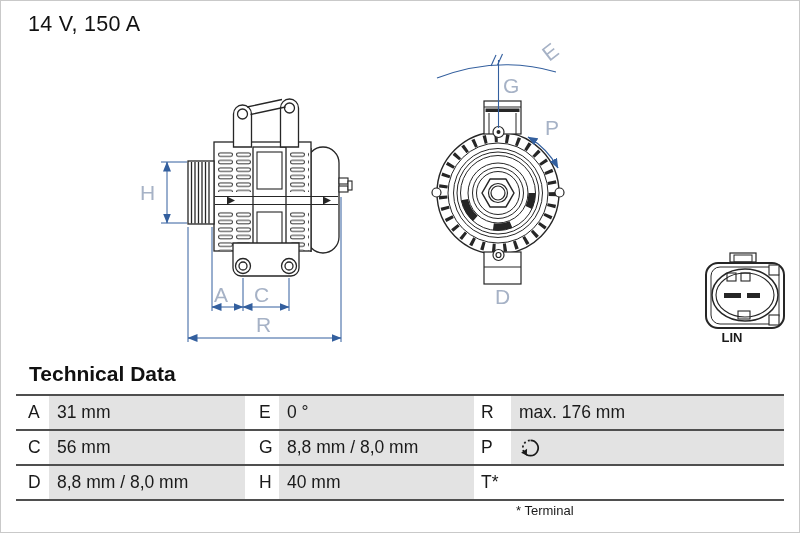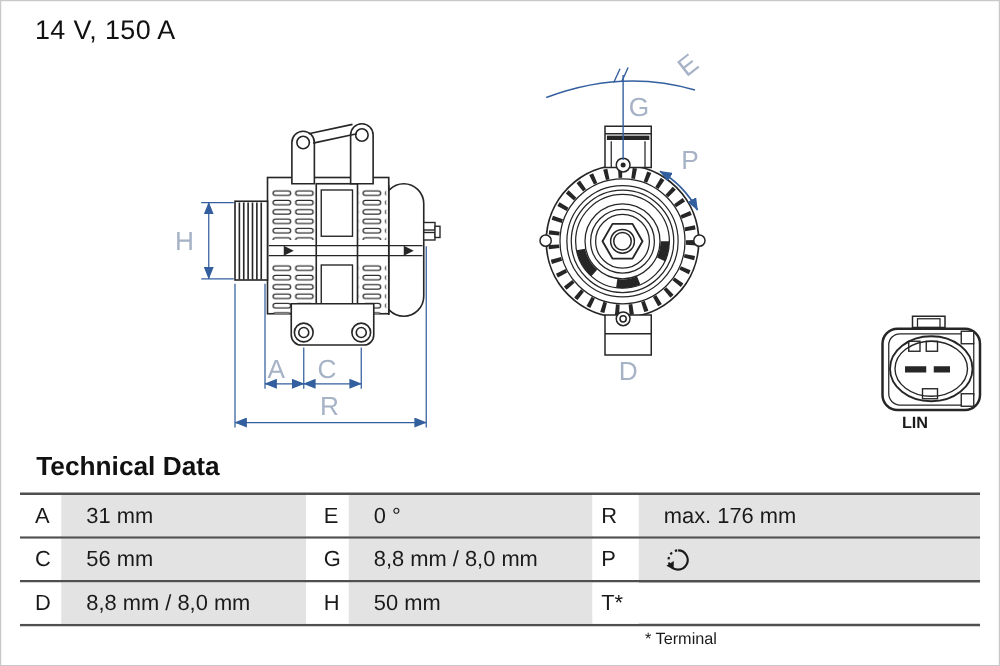--- a/index.html
+++ b/index.html
@@ -19,21 +19,21 @@
   .tdata{
     position:absolute;left:15px;top:393px;width:768px;
     border-bottom:2px solid #4f4f4f;
   }
   .trow{
     display:grid;grid-template-columns:33px 196px 34px 195px 37px 273px;
     height:33px;border-top:2px solid #4f4f4f;font-size:17.5px;
   }
   .cell-letter{display:flex;align-items:center;background:#fff;}
   .cl1{padding-left:12px}.cl2{padding-left:14px}.cl3{padding-left:7px}
-  .cell-value{display:flex;align-items:center;background:#e3e3e3;padding-left:20px;}
+  .cell-value{display:flex;align-items:center;background:#e3e3e3;padding-left:8px;}
   .cv3{}
   .footnote{
     position:absolute;left:515px;top:502px;font-size:13px;color:#1a1a1a;
   }
   .rot-icon{display:block;}
   text.dimlabel{font-family:"Liberation Sans",sans-serif;font-size:21px;fill:#a6b2c6;}
 </style>
 </head>
 <body>
 
@@ -199,20 +199,20 @@
           <path d="M12,4.5 A8,8 0 1 1 5.07,16.5" fill="none" stroke="#1a1a1a" stroke-width="1.8"></path>
           <path d="M5.07,16.5 A8,8 0 0 1 12,4.5" fill="none" stroke="#1a1a1a" stroke-width="1.8" stroke-dasharray="2 2.6"></path>
           <polygon points="2.2,17.4 8.4,13.4 8.2,20.4" fill="#1a1a1a"></polygon>
         </svg>
       </div>
     </div>
     <div class="trow">
       <div class="cell-letter cl1">D</div>
       <div class="cell-value">8,8 mm / 8,0 mm</div>
       <div class="cell-letter cl2">H</div>
-      <div class="cell-value">50 mm</div>
+      <div class="cell-value">40 mm</div>
       <div class="cell-letter cl3">T*</div>
     </div>
   </div>
 
   <div class="footnote">* Terminal</div>
 
 </div>
 
 </body></html>

